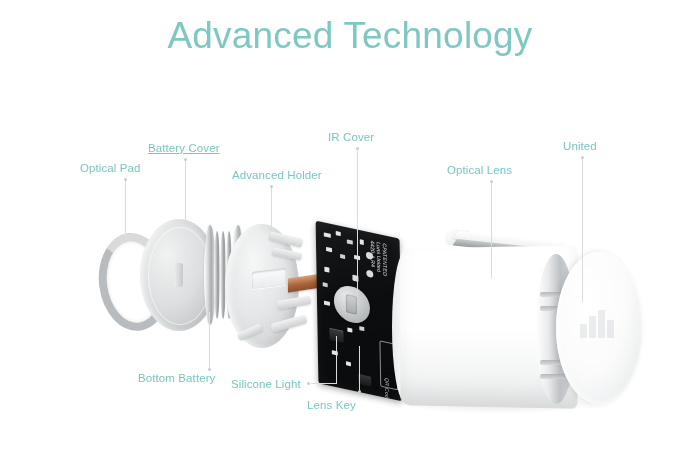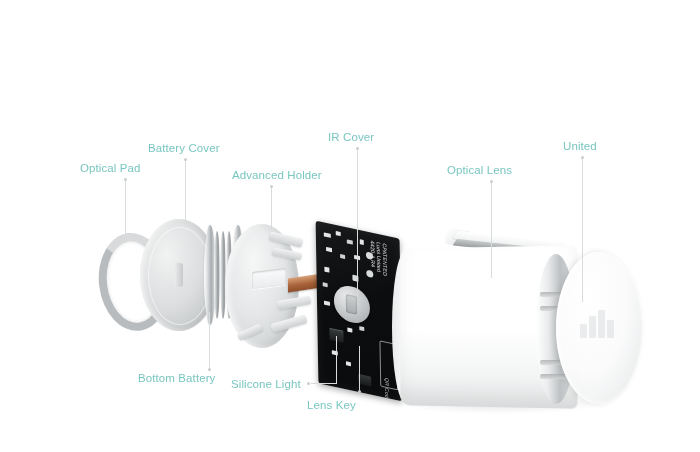--- a/index.html
+++ b/index.html
@@ -205,20 +205,21 @@
   .shadow{
     position:absolute;left:395px;top:392px;width:210px;height:22px;border-radius:50%;
     background:radial-gradient(ellipse,rgba(0,0,0,.10),rgba(0,0,0,0) 70%);
   }
 </style>
 </head>
 <body>
 
 <div id="stage">
 
+  <div class="title">Advanced Technology</div>
 
   <div class="art">
 
     <div class="shadow"></div>
 
     <div class="pad"></div>
 
     <div class="cover-wrap">
       <div class="cover-face"></div>
       <div class="cover-tab"></div>
@@ -291,21 +292,21 @@
         <i style="left:18px;height:28px;"></i>
         <i style="left:27px;height:18px;"></i>
       </div>
     </div>
   </div>
 
   <div class="lbl" style="left:80px;top:163px;">Optical Pad</div>
   <div class="dot" style="left:124px;top:178px;"></div>
   <div class="lead v" style="left:125px;top:181px;height:62px;"></div>
 
-  <div class="lbl" style="left:148px;top:143px;">Battery Cover</div>
+  <div class="lbl" style="left:148px;top:143px;text-decoration:underline;">Battery Cover</div>
   <div class="dot" style="left:184px;top:158px;"></div>
   <div class="lead v" style="left:185px;top:161px;height:63px;"></div>
 
   <div class="lbl" style="left:232px;top:170px;">Advanced Holder</div>
   <div class="dot" style="left:270px;top:185px;"></div>
   <div class="lead v" style="left:271px;top:188px;height:42px;"></div>
 
   <div class="lbl" style="left:328px;top:132px;">IR Cover</div>
   <div class="dot" style="left:356px;top:147px;"></div>
   <div class="lead v" style="left:357px;top:150px;height:145px;"></div>

